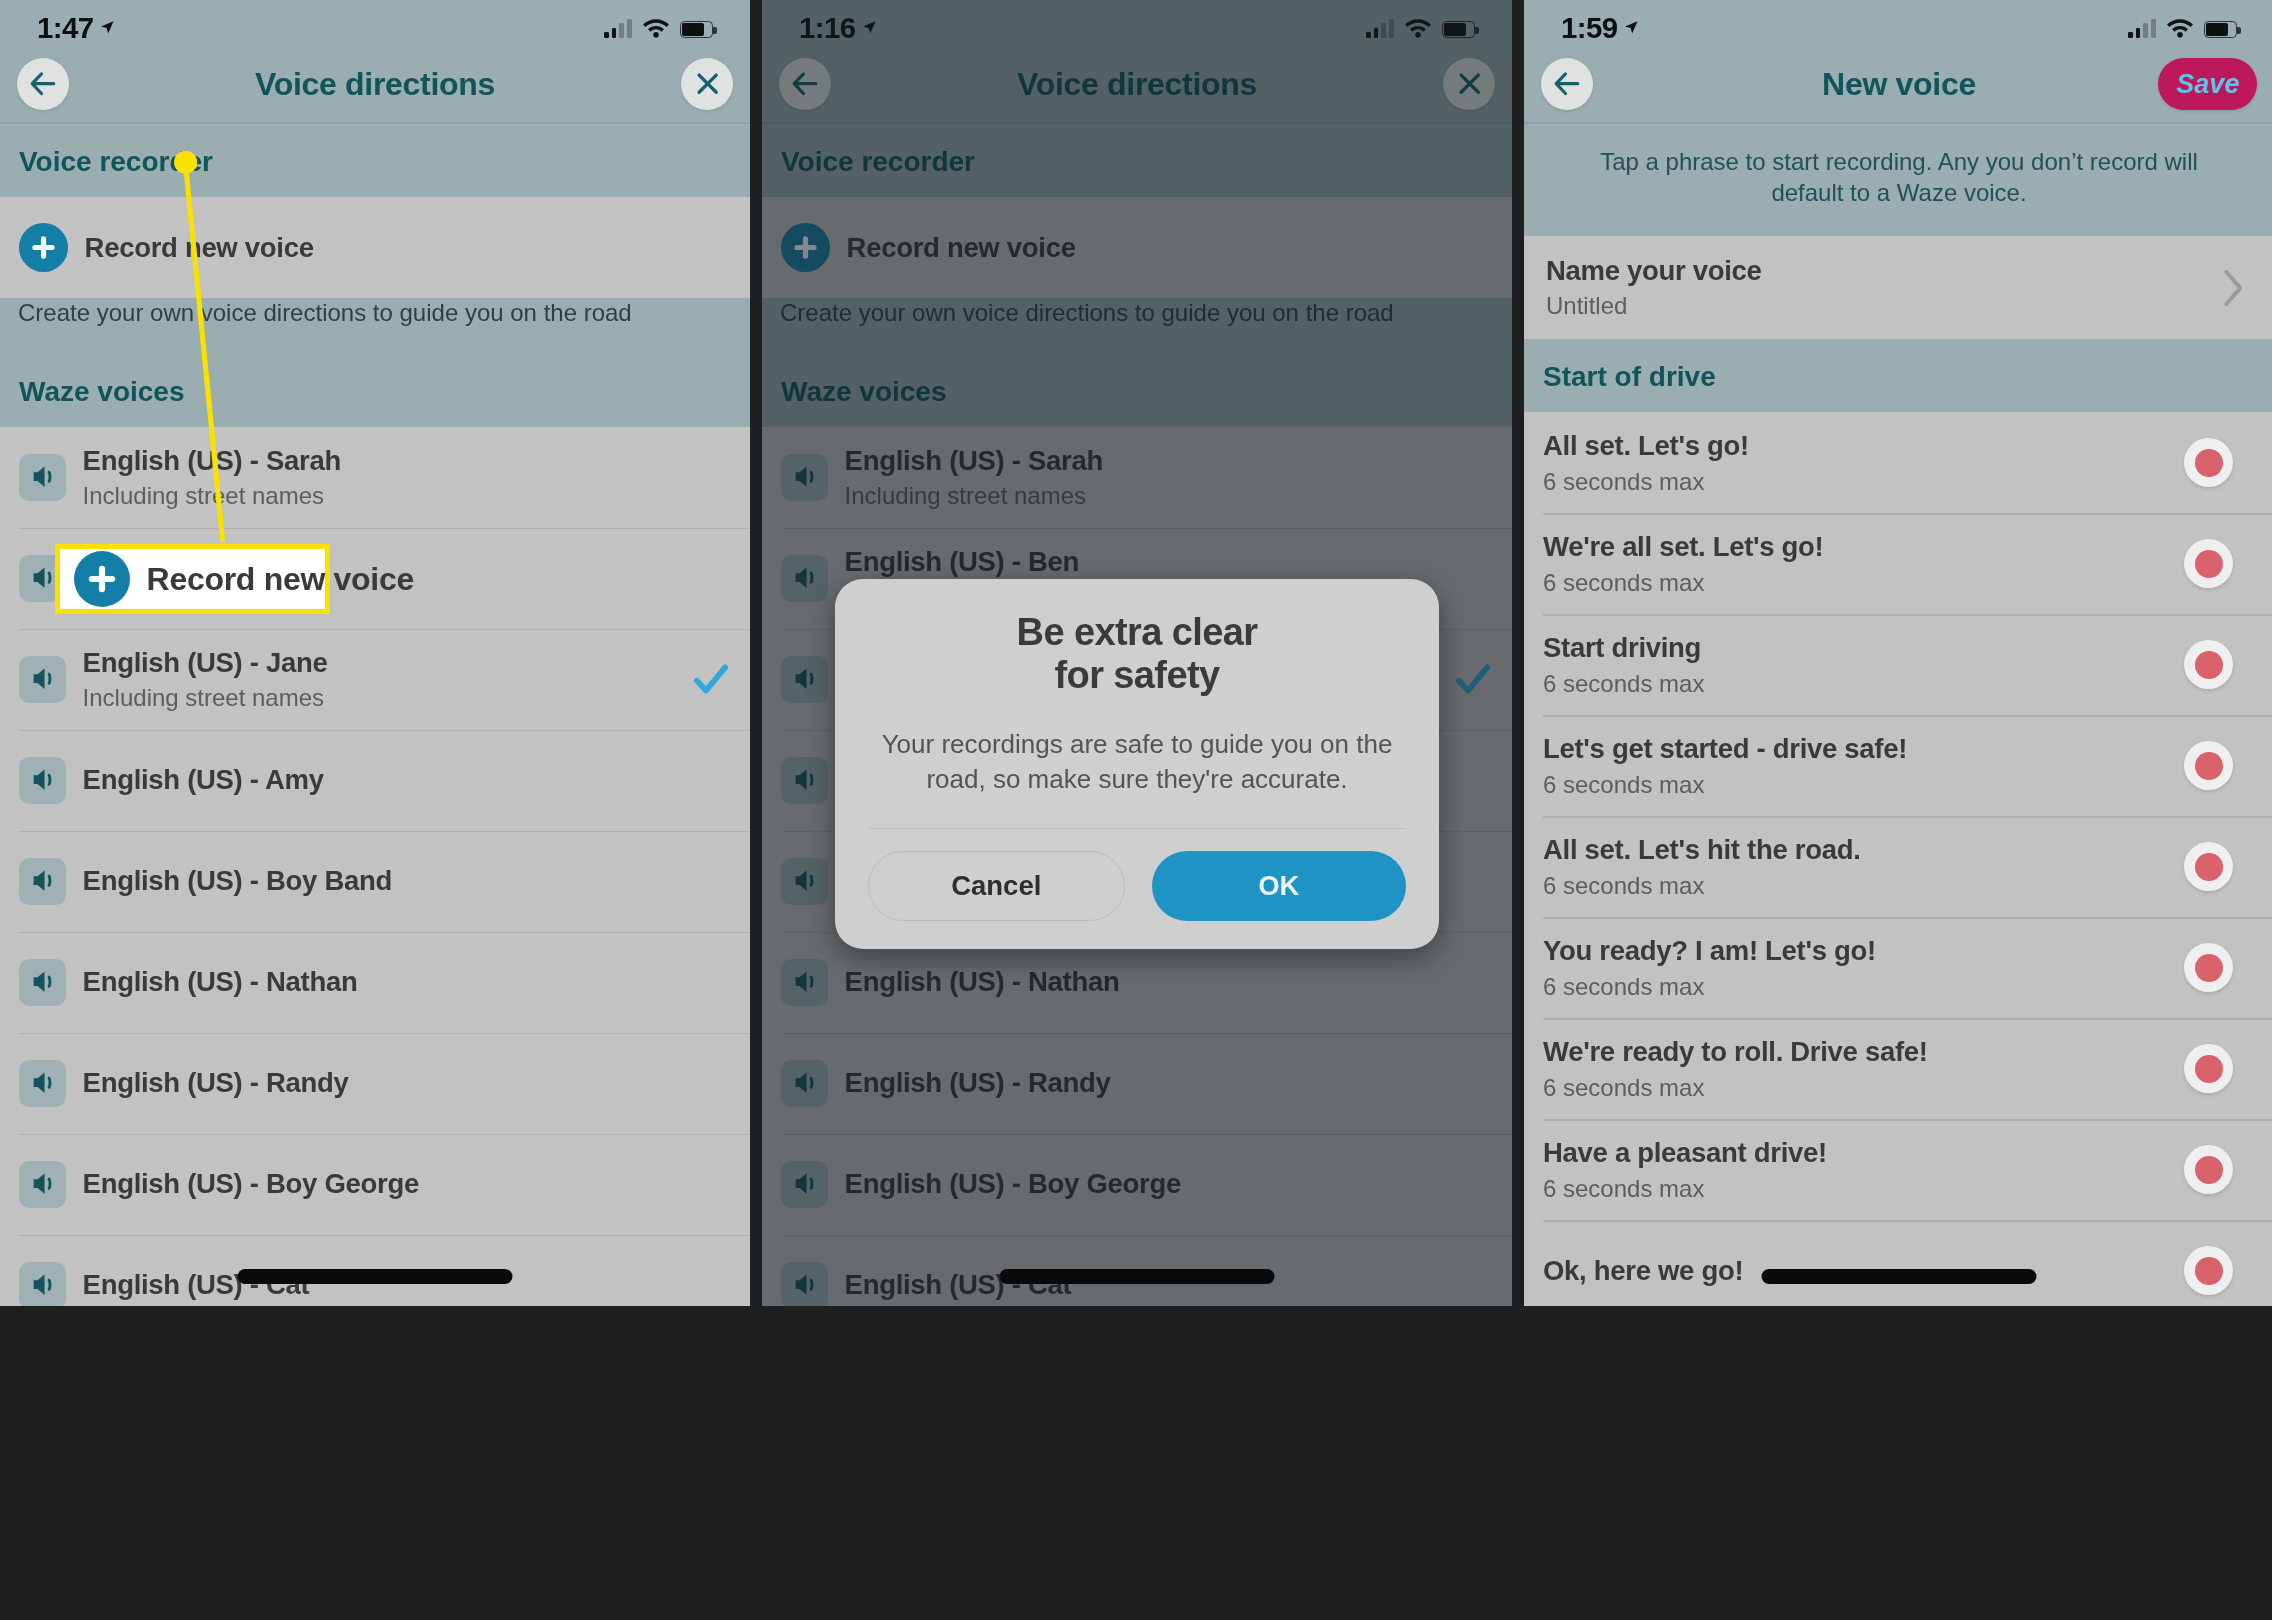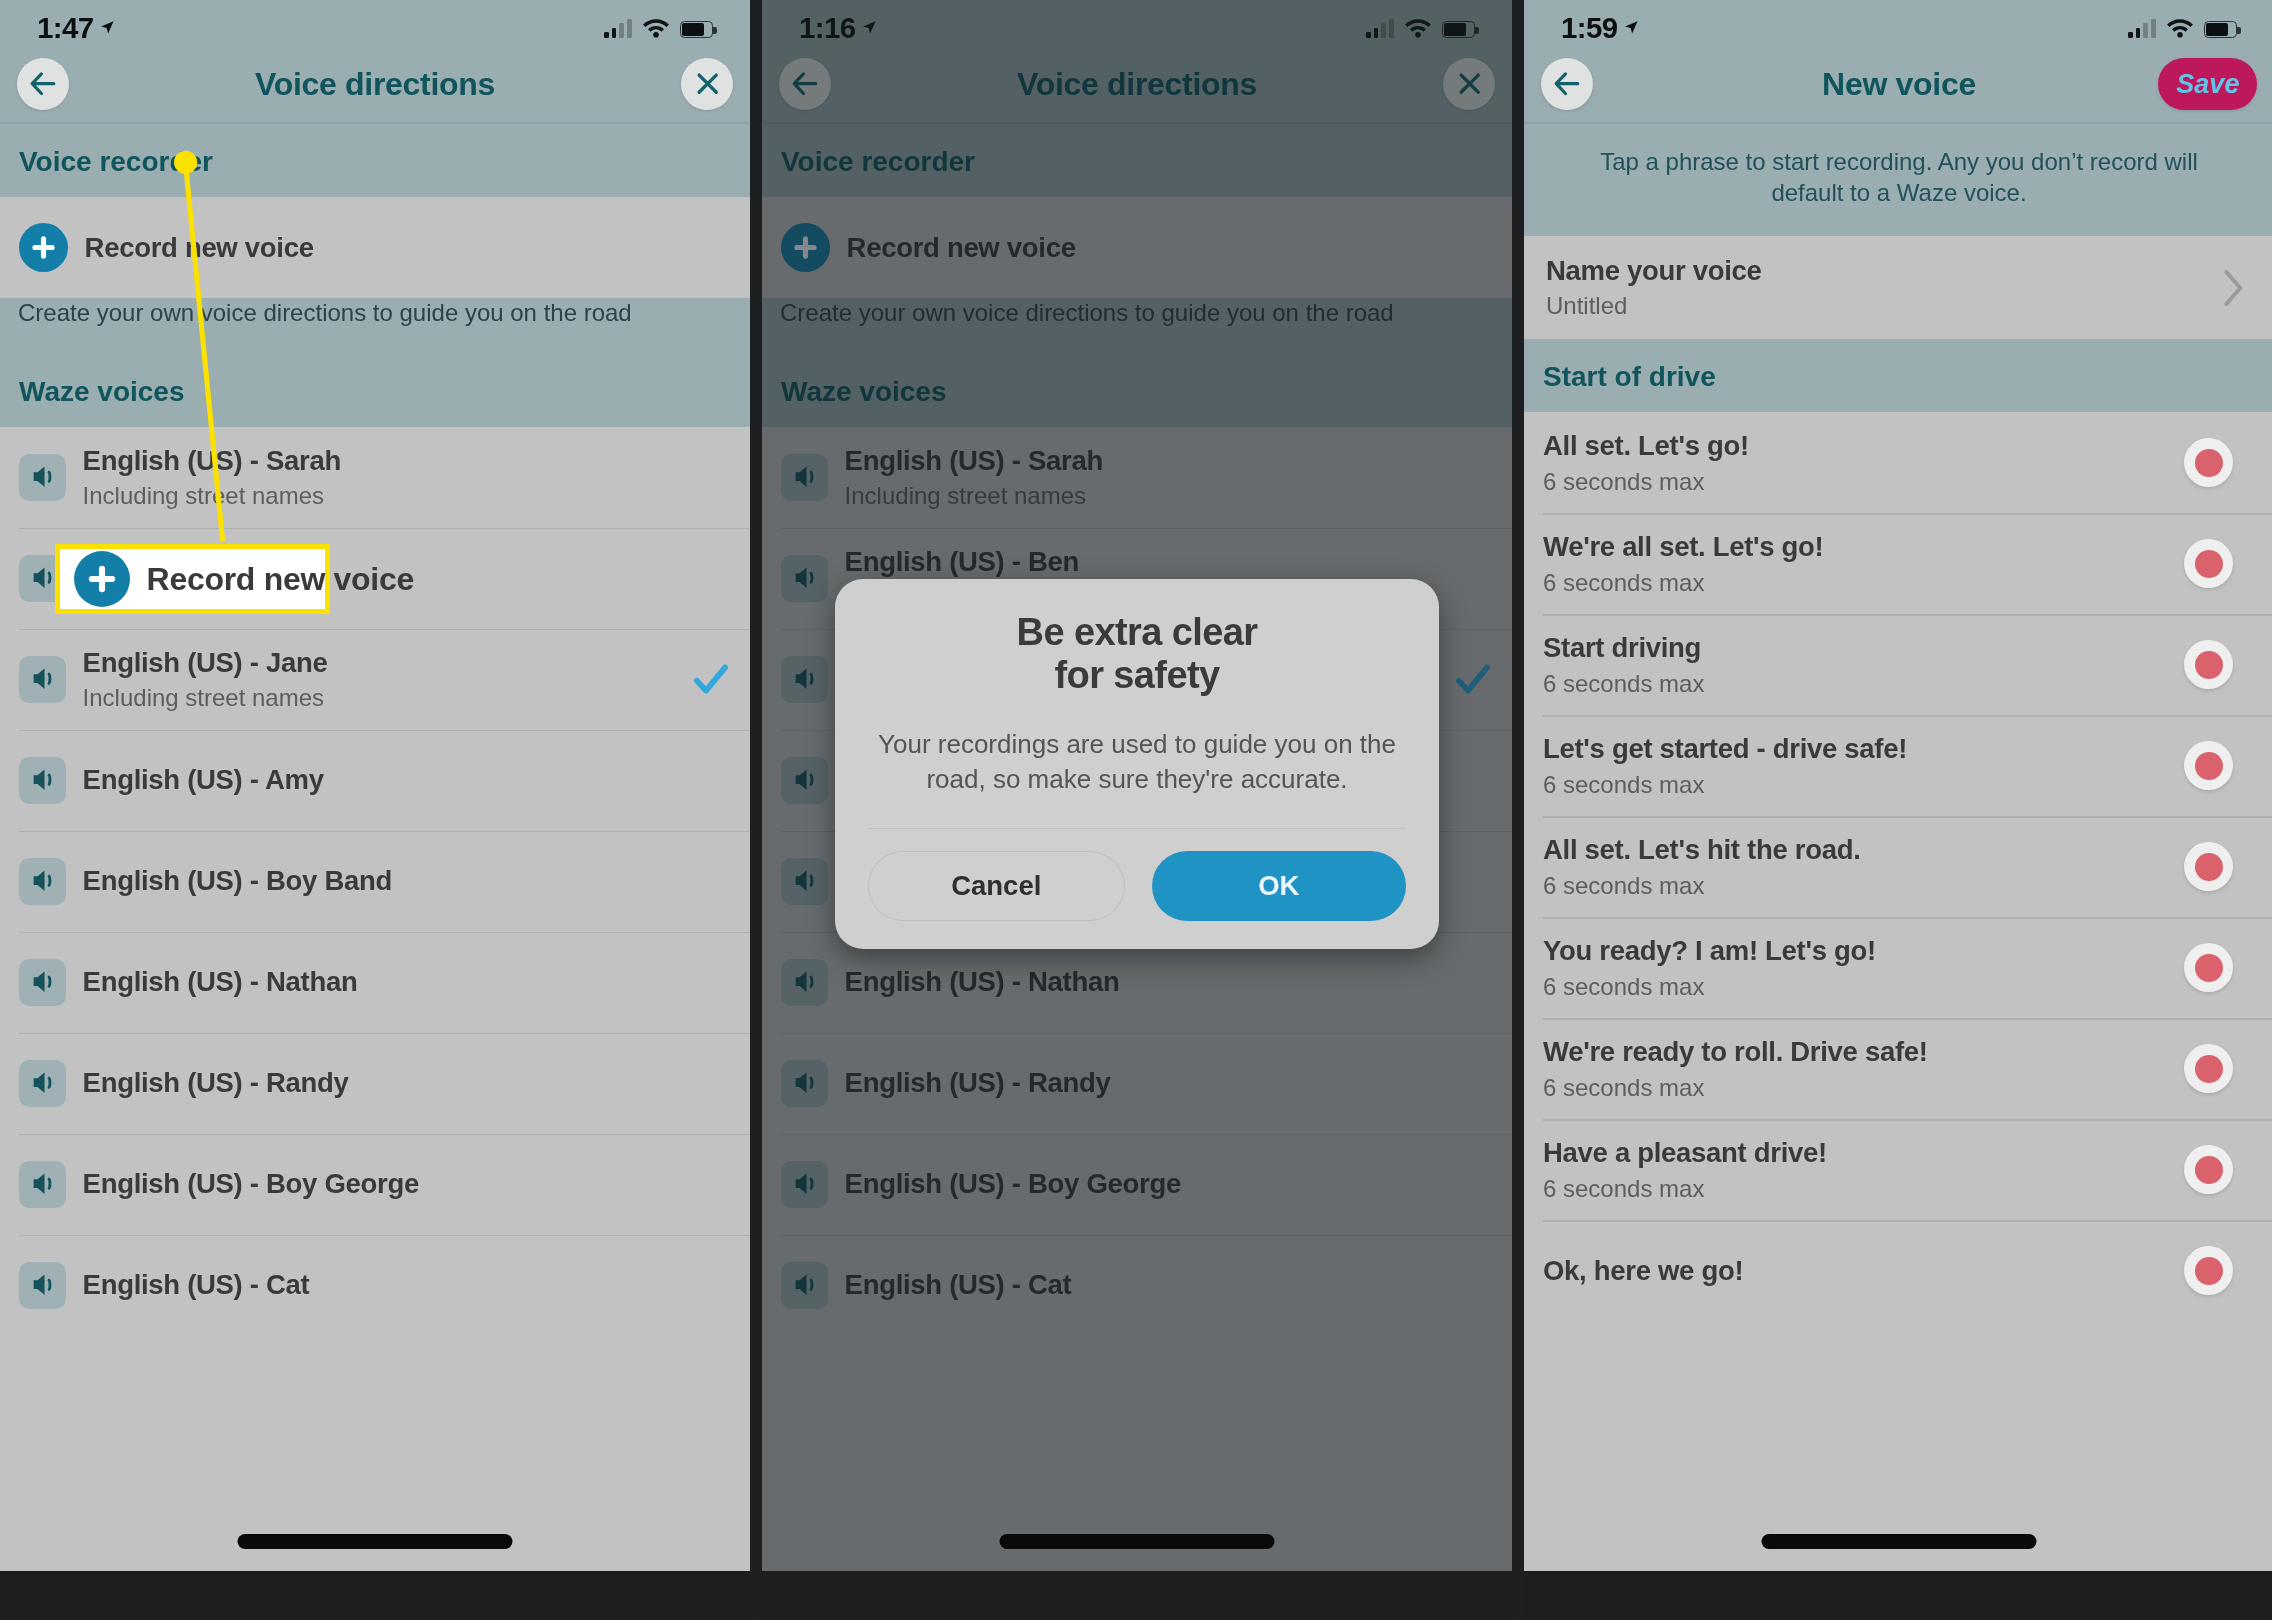--- a/index.html
+++ b/index.html
@@ -1,21 +1,21 @@
 <!DOCTYPE html>
 <html style="font-size:10.2px"><head>
 <meta charset="utf-8">
 <style>
   * { box-sizing: border-box; margin:0; padding:0; }
   html,body { width:2273px; height:1621px; background:#1c1c1c; overflow:hidden; }
   body { font-family:"Liberation Sans", sans-serif; }
 
   .stage { position:relative; width:2273px; height:1621px; display:flex; background:#1e1e1e; }
 
-  .panel { position:relative; width:750px; height:1571px; overflow:hidden; background:#c2c2c2; flex:0 0 auto; }
+  .panel { position:relative; width:750px; height:1306px; overflow:hidden; background:#c2c2c2; flex:0 0 auto; }
   .divider { flex:0 0 auto; width:12px; height:1621px; background:#1d1f20; }
 
   
   .statusbar { height:46px; display:flex; align-items:center; justify-content:space-between;
                padding:9px 37px 0 37px; background:#9aadb0; }
   .sb-time { font-size:29.4px; font-weight:700; color:#0d0f10; letter-spacing:-0.6px; display:flex; align-items:center; gap:5.1px;}
   .loc-arrow { display:inline-block; width:16.6px; height:19px; }
   .sb-right { display:flex; align-items:flex-end; gap:10.2px; }
   .bars { display:flex; align-items:flex-end; gap:3.2px; height:20.5px; }
   .bars i { display:block; width:4.5px; background:#101314; border-radius:1.3px; }
@@ -456,21 +456,21 @@
       </div>
 
     <div class="homebar"></div>
     <div class="dim"></div>
 
     <div class="modal">
       <h2>
         <span>Be extra clear</span><br>
         <span>for safety</span>
       </h2>
-      <p>Your recordings are used to guide you on the road, so make sure they're accurate.</p>
+      <p>Your recordings are safe to guide you on the road, so make sure they're accurate.</p>
       <div class="modal-actions">
         <div class="mbtn cancel">Cancel</div>
         <div class="mbtn ok">OK</div>
       </div>
     </div>
   </div>
 
   <div class="divider"></div>
 
   <div class="panel">

